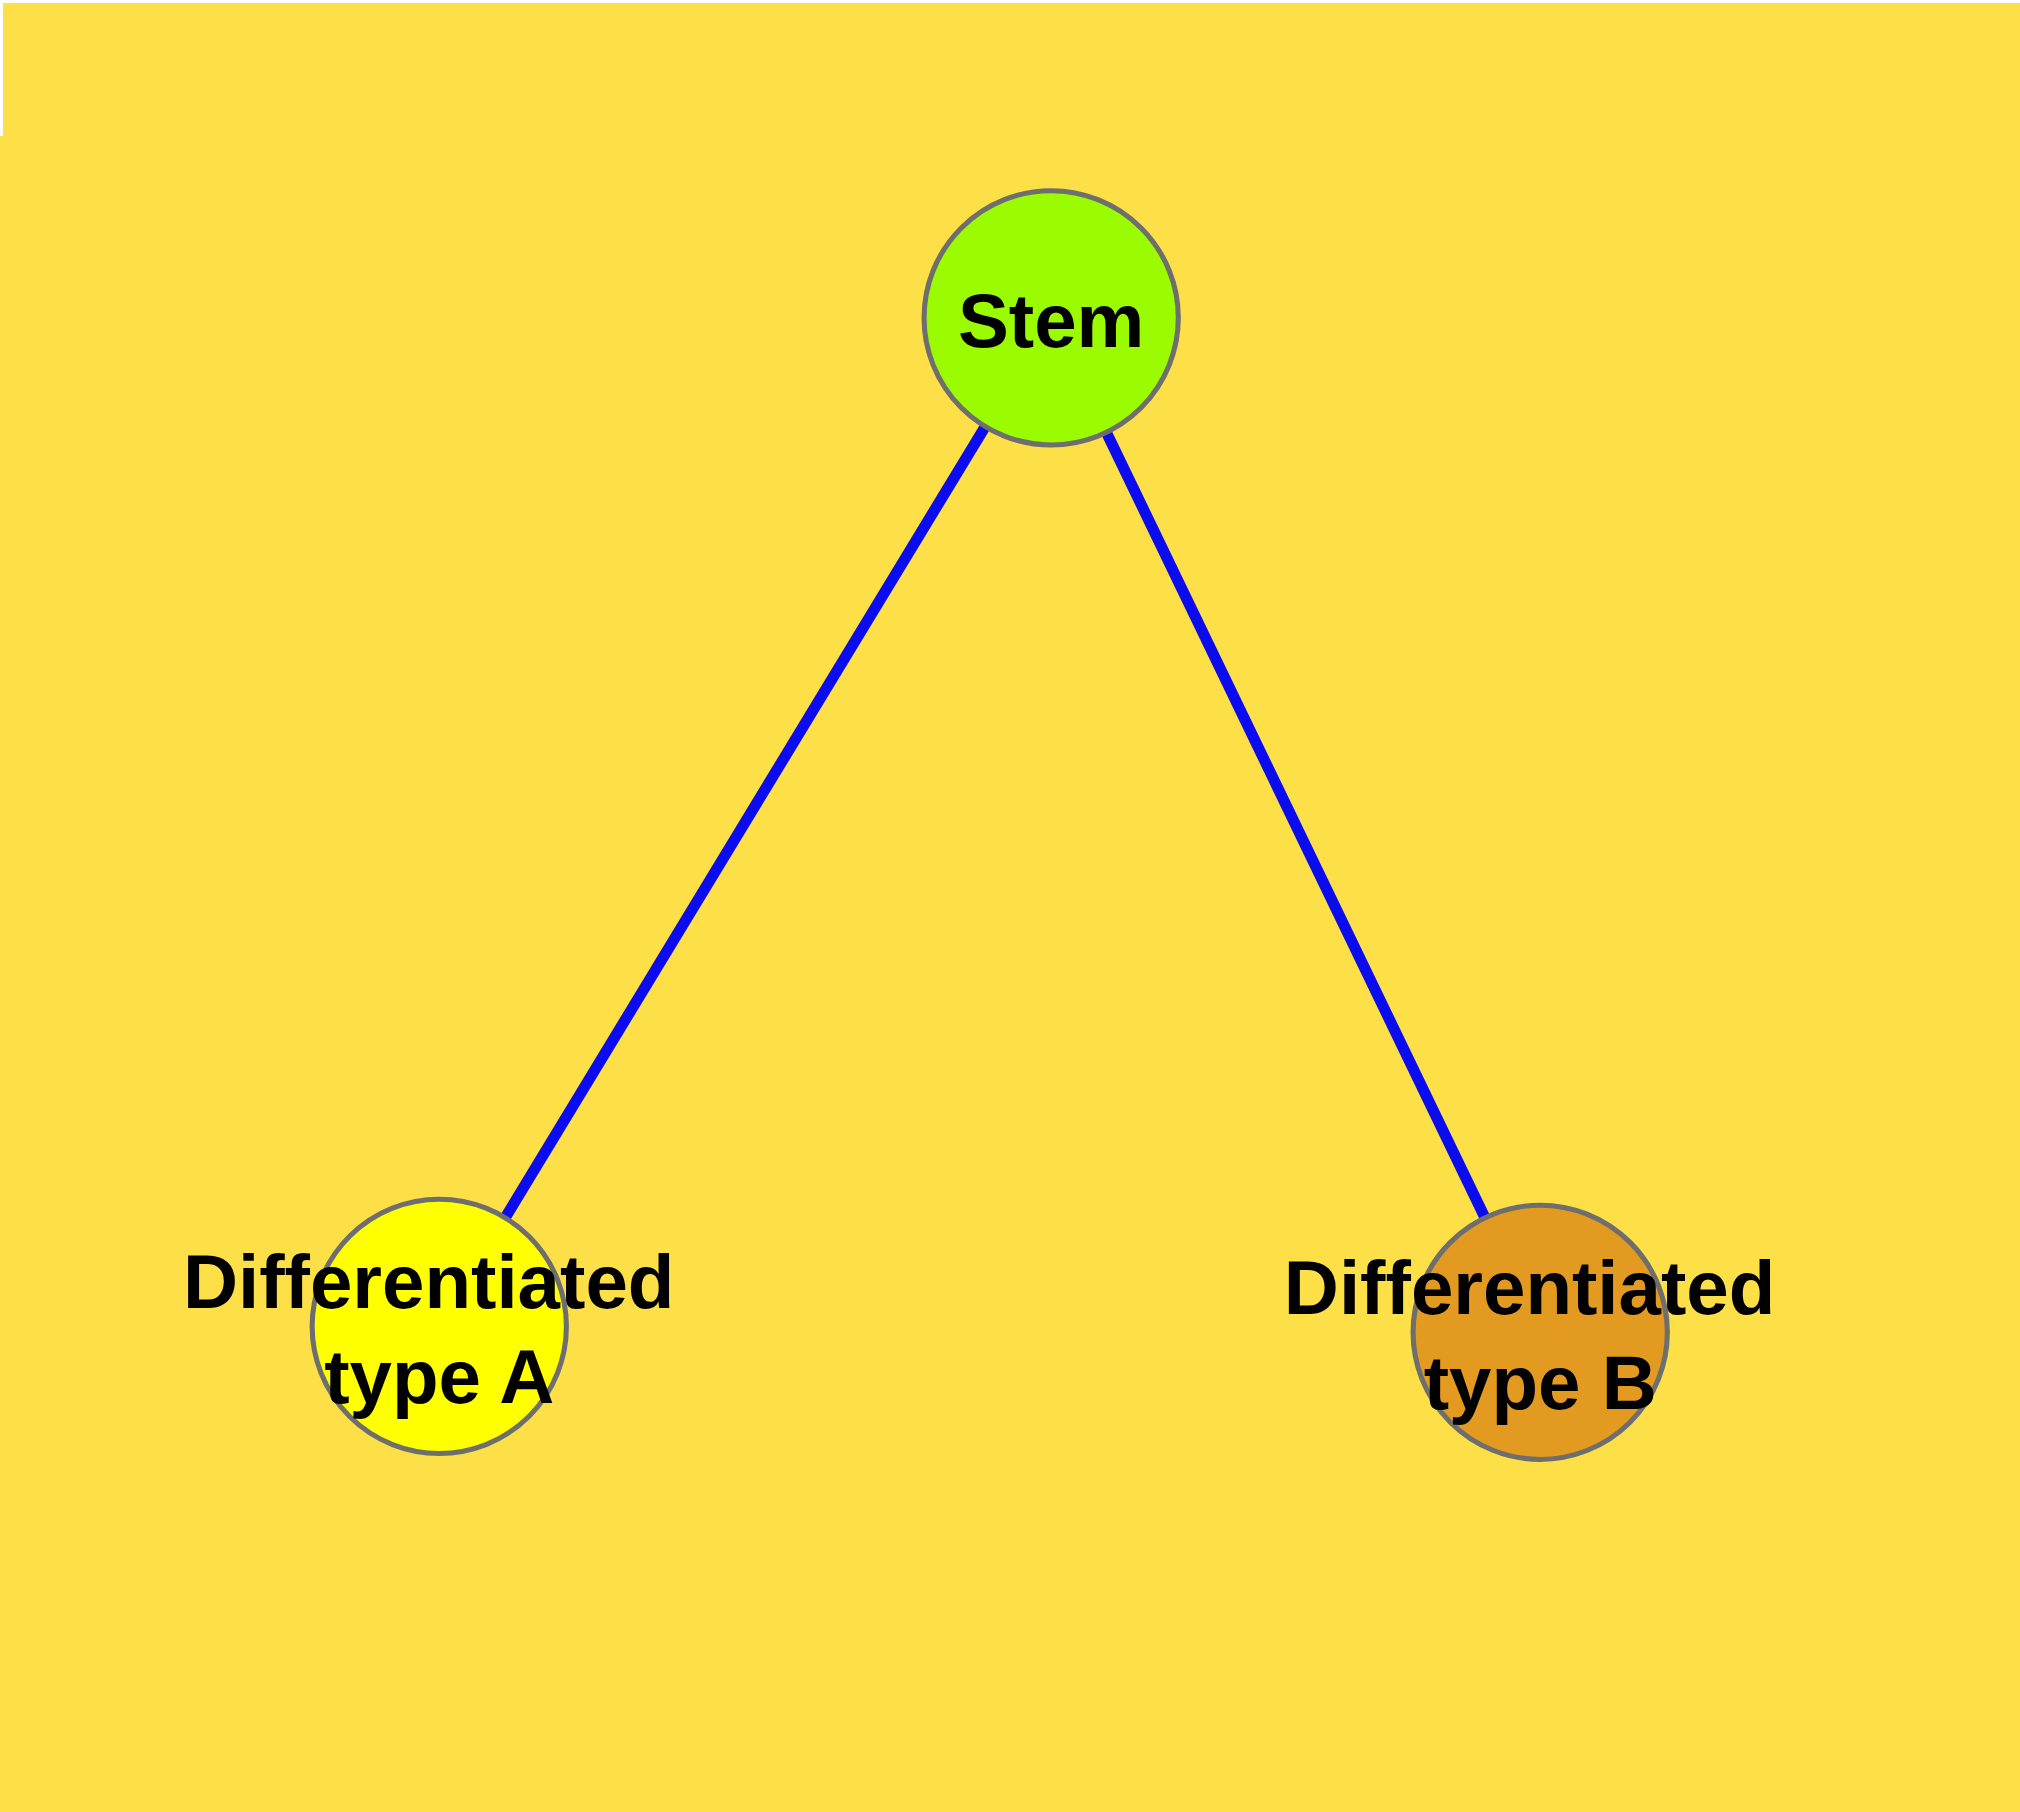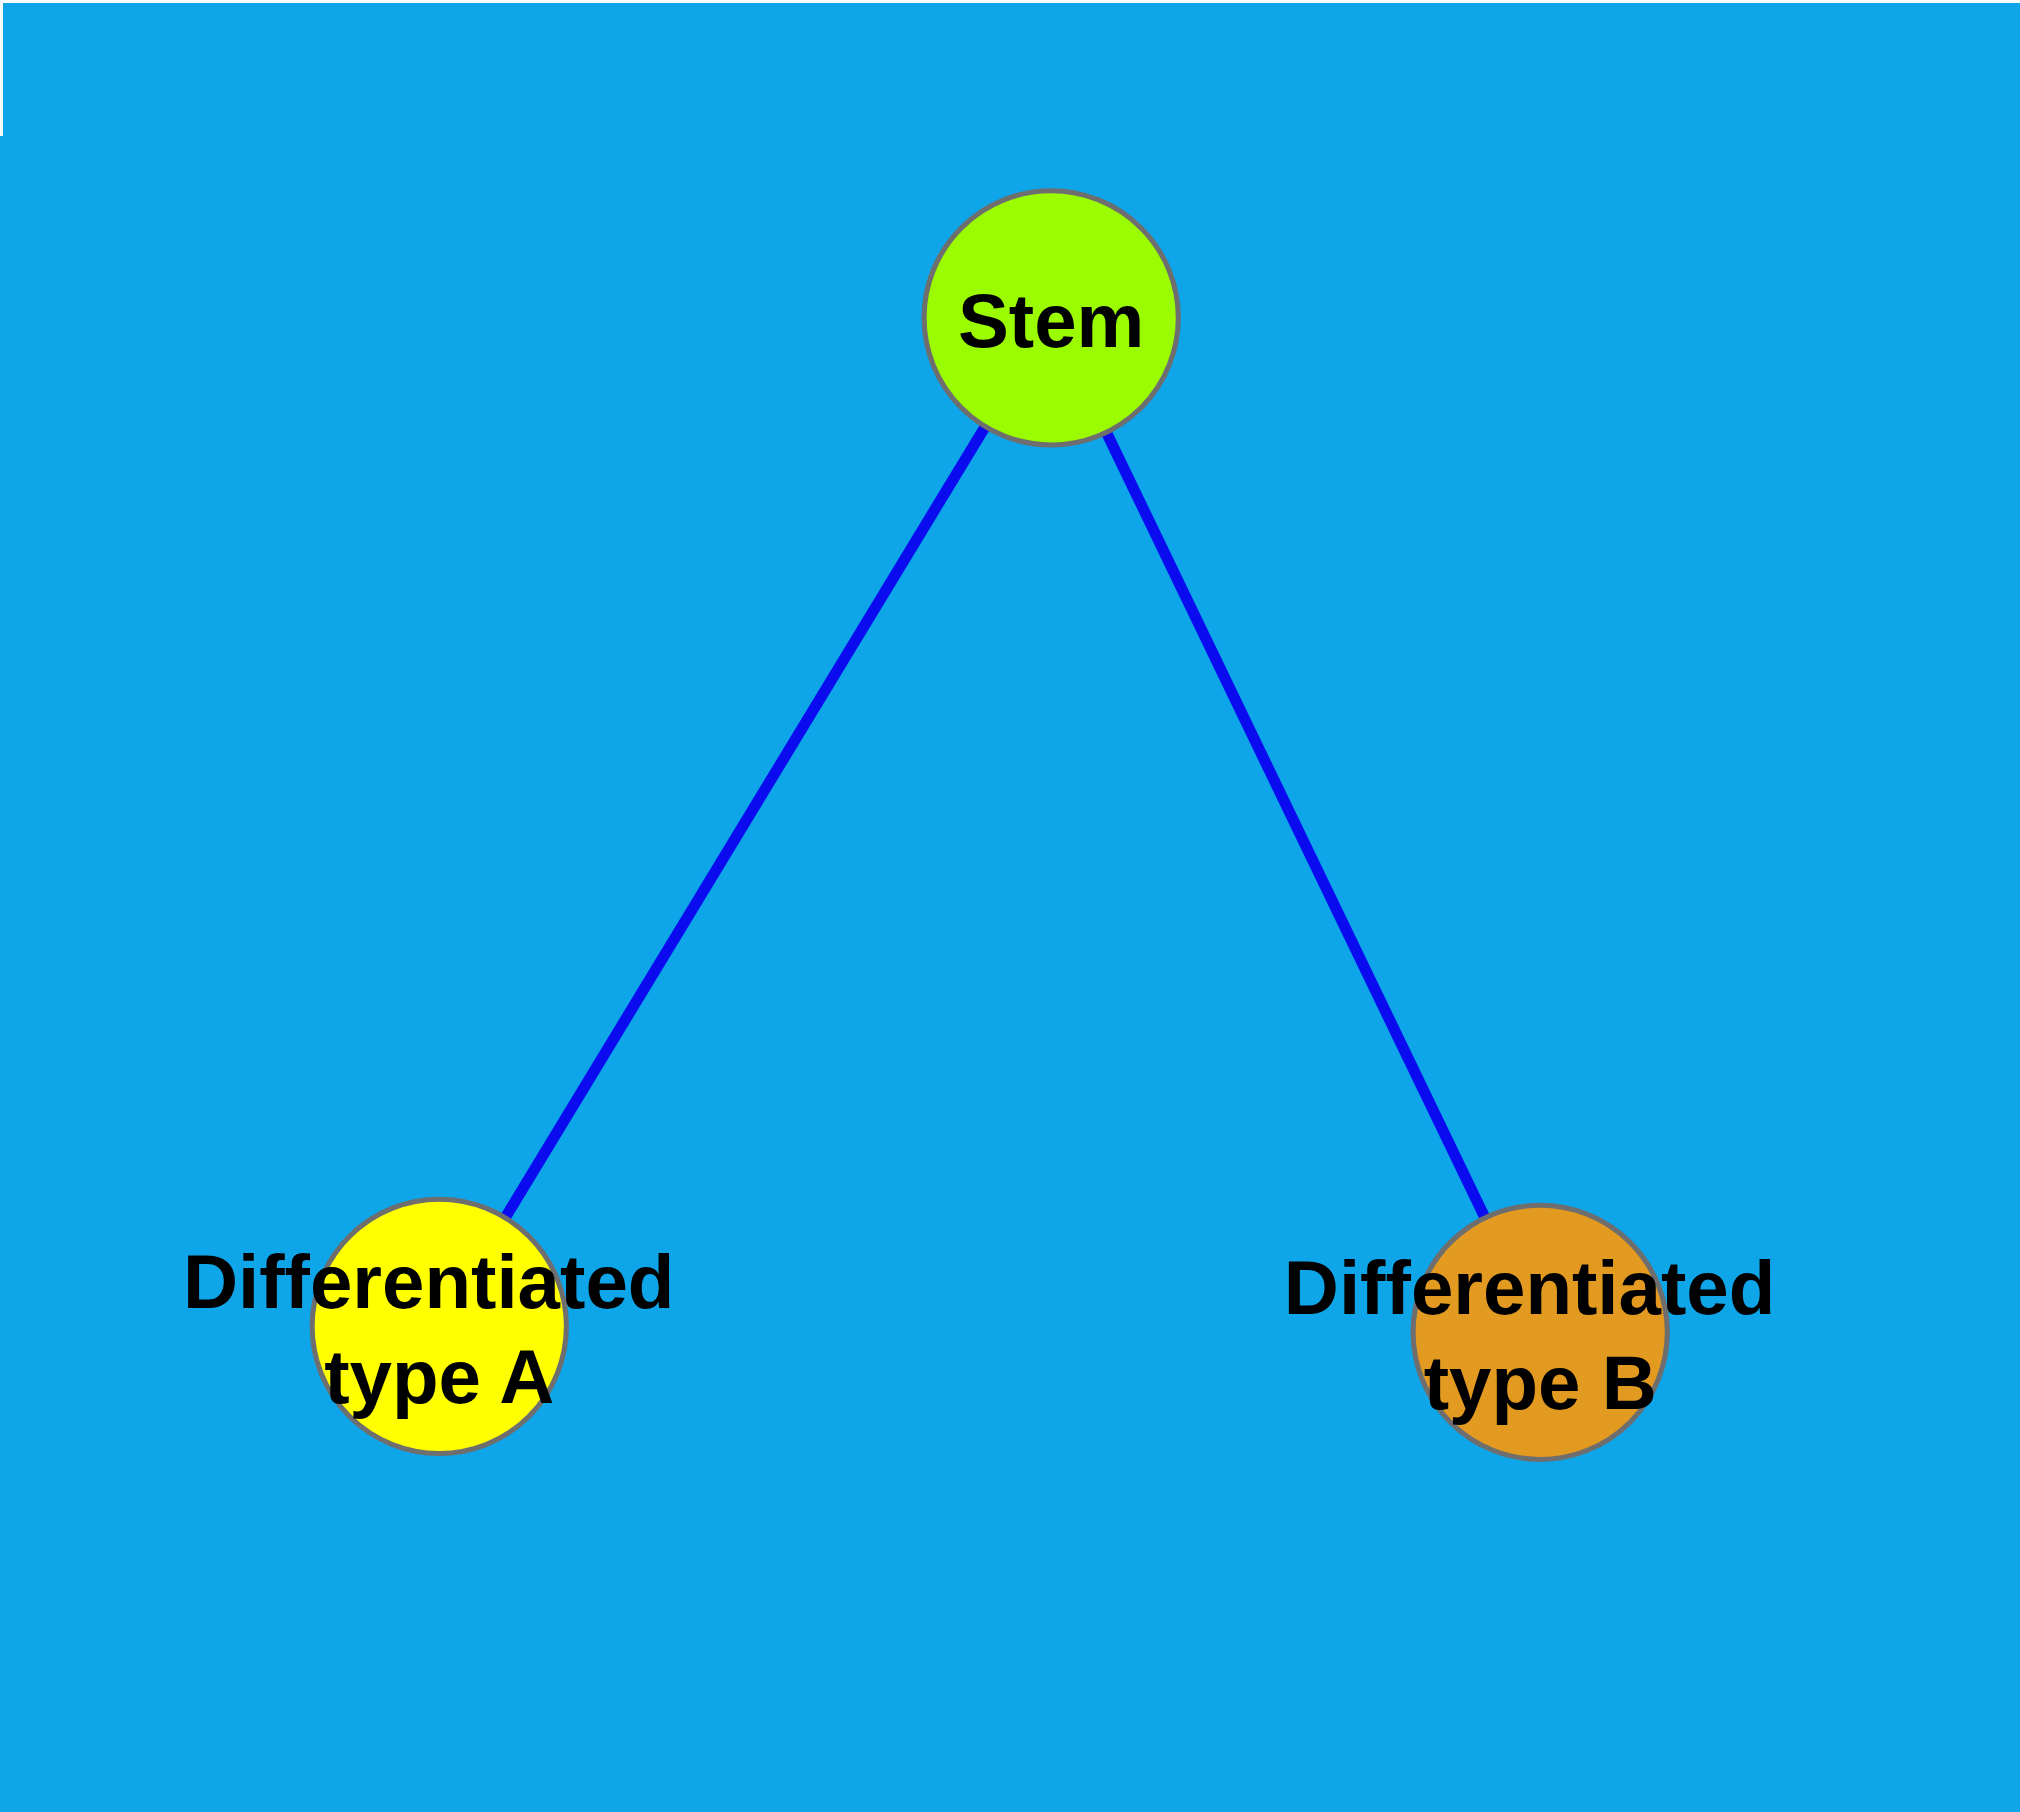--- a/index.html
+++ b/index.html
@@ -48,21 +48,21 @@
     position: absolute;
     top: 0; left: 0;
     width: 2.5px;
     height: 136px;
     background: #ffffff;
   }
 </style>
 </head>
 <body>
 
-<div class="canvas" style="background: #0ea5e9;">
+<div class="canvas" style="background: #fde047;">
   <svg class="graph" width="2021" height="1812" viewBox="0 0 2384 2138">
 
     <line class="edge" x1="1240" y1="375" x2="518" y2="1565" stroke="#0B0BF0"></line>
     <line class="edge" x1="1240" y1="375" x2="1817" y2="1572" stroke="#0B0BF0"></line>
 
     <circle class="node" cx="1240" cy="375" r="150" fill="#9BFB00" stroke="#6E6E6E"></circle>
     <circle class="node" cx="518" cy="1565" r="150" fill="#FFFF00" stroke="#6E6E6E"></circle>
     <circle class="node" cx="1817" cy="1572" r="150" fill="#E39A20" stroke="#6E6E6E"></circle>
 
     <text class="label" dy="35" x="1240" y="375">Stem</text>

